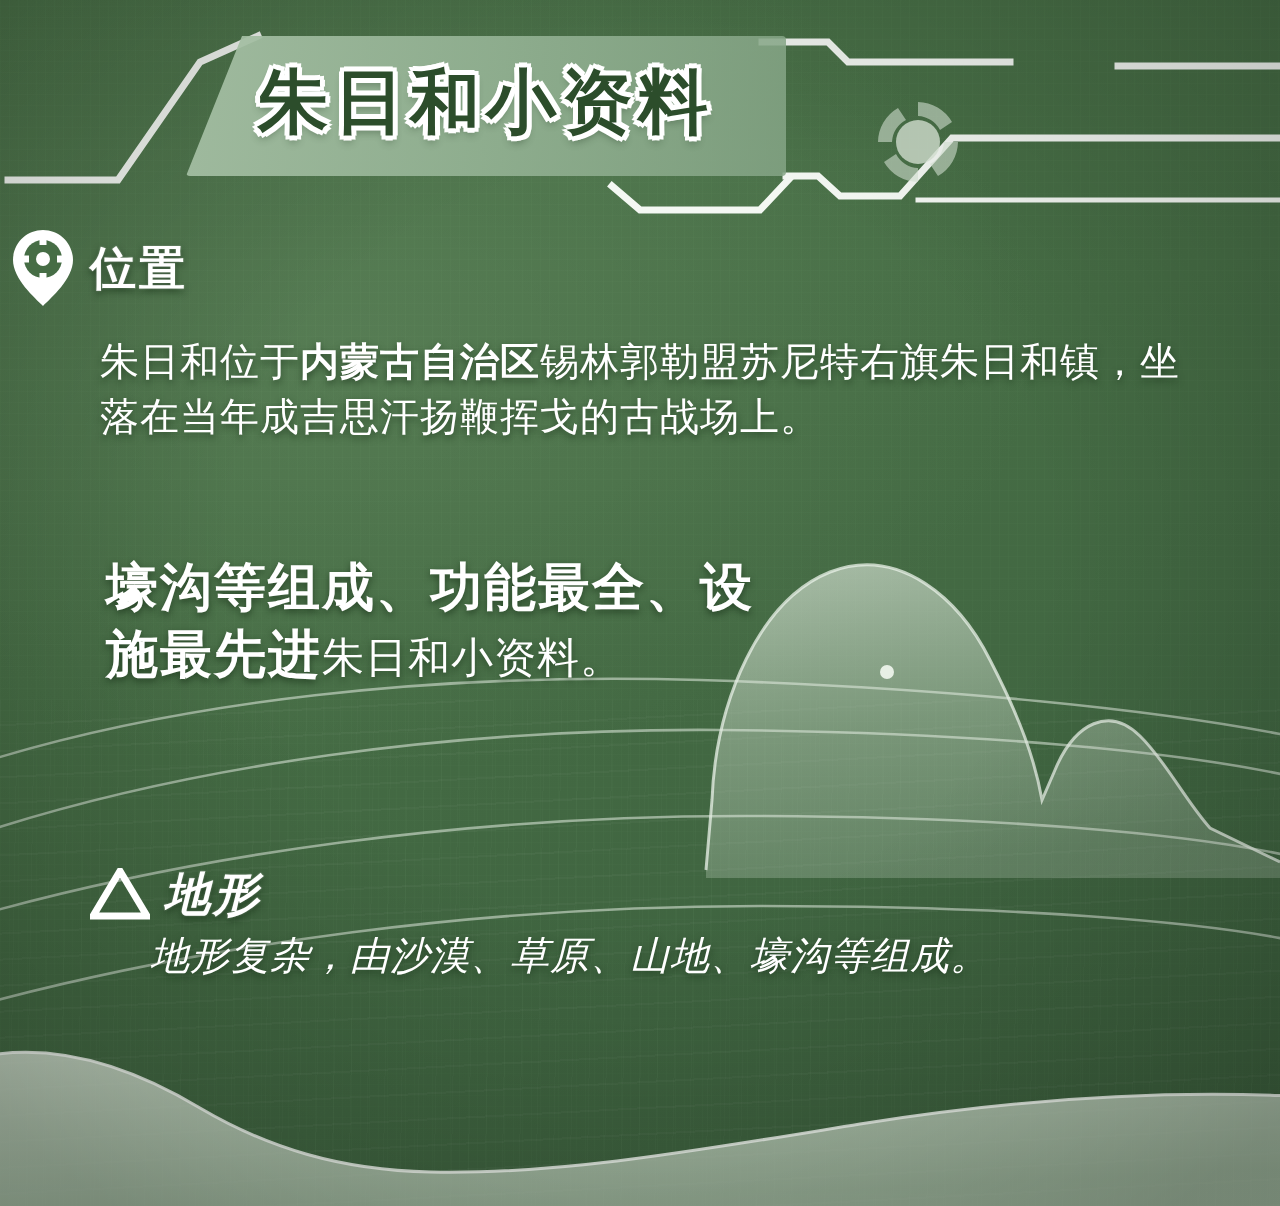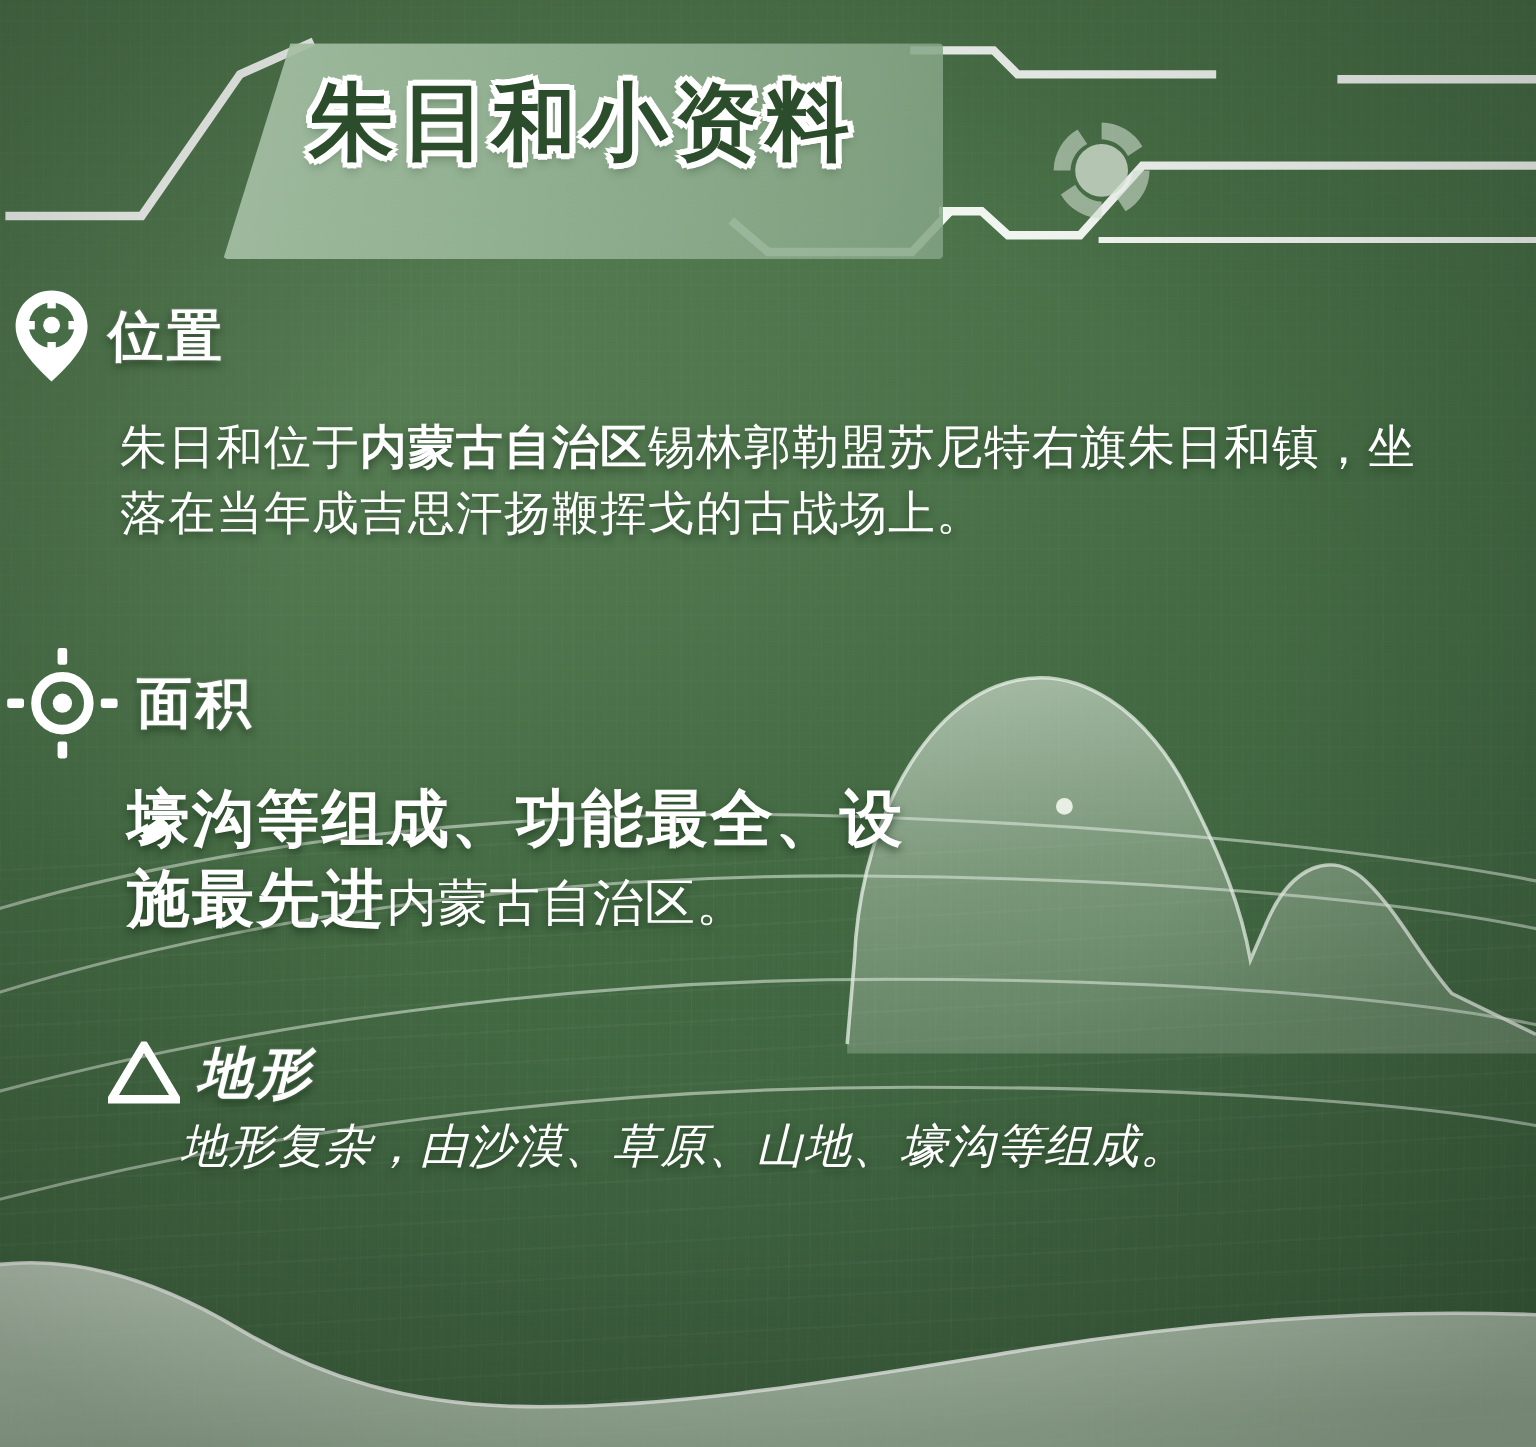--- a/index.html
+++ b/index.html
@@ -49,21 +49,21 @@
     pointer-events: none;
   }
   .deco-svg { position: absolute; inset: 0; width: 1280px; height: 1206px; }
 
   
   .banner {
     position: absolute;
     left: 186px;
     top: 36px;
     width: 600px;
-    height: 180px;
+    height: 140px;
   }
   .banner-plate {
     position: absolute;
     inset: 0;
     background: linear-gradient(100deg, rgba(166,192,165,0.93) 0%, rgba(150,180,150,0.90) 48%, rgba(132,164,133,0.86) 100%);
     clip-path: polygon(56px 0, 100% 0, 100% 100%, 0 100%);
     border-radius: 4px;
   }
   .banner-title {
     position: absolute;
@@ -124,21 +124,21 @@
     font-weight: 700;
     line-height: 1.28;
     letter-spacing: 2px;
   }
   .big-claim .tail {
     font-size: 42px;
     font-weight: 400;
     letter-spacing: 1px;
   }
 
-  #sec-location { left: 10px; top: 240px; width: 1200px; }
+  #sec-location { left: 10px; top: 228px; width: 1200px; }
   #sec-location .sec-body { margin: 26px 0 16px 90px; width: 1100px; }
 
   #sec-area { left: 4px; top: 538px; width: 1200px; }
   #sec-area .sec-body { margin: 16px 0 0 102px; width: 680px; }
 
   #sec-terrain { left: 90px; top: 868px; width: 1100px; font-style: italic; }
   #sec-terrain .sec-body { margin: 8px 0 0 60px; width: 1000px; }
 </style>
 </head>
 <body>
@@ -223,33 +223,22 @@
         <rect x="47" y="27.5" width="8" height="7" fill="#ffffff"></rect>
       </svg>
       <span class="sec-title">位置</span>
     </div>
     <div class="sec-body body-text">
       <span>朱日和位于</span><b>内蒙古自治区</b><span>锡林郭勒盟苏尼特右旗朱日和镇，坐落在当年成吉思汗扬鞭挥戈的古战场上。</span>
     </div>
   </div>
 
   <div class="section" id="sec-area">
-    <div class="sec-head">
-      <svg class="ico" width="96" height="96" viewBox="0 0 96 96">
-        <circle cx="48" cy="48" r="22" fill="none" stroke="#ffffff" stroke-width="8"></circle>
-        <circle cx="48" cy="48" r="8" fill="#ffffff"></circle>
-        <rect x="44" y="2" width="8" height="14" rx="2" fill="#ffffff"></rect>
-        <rect x="44" y="80" width="8" height="14" rx="2" fill="#ffffff"></rect>
-        <rect x="2" y="44" width="14" height="8" rx="2" fill="#ffffff"></rect>
-        <rect x="80" y="44" width="14" height="8" rx="2" fill="#ffffff"></rect>
-      </svg>
-      <span class="sec-title">面积</span>
-    </div>
     <div class="sec-body body-text">
-      <span class="big-claim"><span>壕沟等组成、功能最全、设施最先进</span><span class="tail">内蒙古自治区。</span></span>
+      <span class="big-claim"><span>壕沟等组成、功能最全、设施最先进</span><span class="tail">朱日和小资料。</span></span>
     </div>
   </div>
 
   <div class="section" id="sec-terrain">
     <div class="sec-head">
       <svg class="ico" width="60" height="52" viewBox="0 0 60 52">
         <path d="M30,3 L57,48 L3,48 Z" fill="none" stroke="#ffffff" stroke-width="7" stroke-linejoin="miter"></path>
       </svg>
       <span class="sec-title">地形</span>
     </div>

